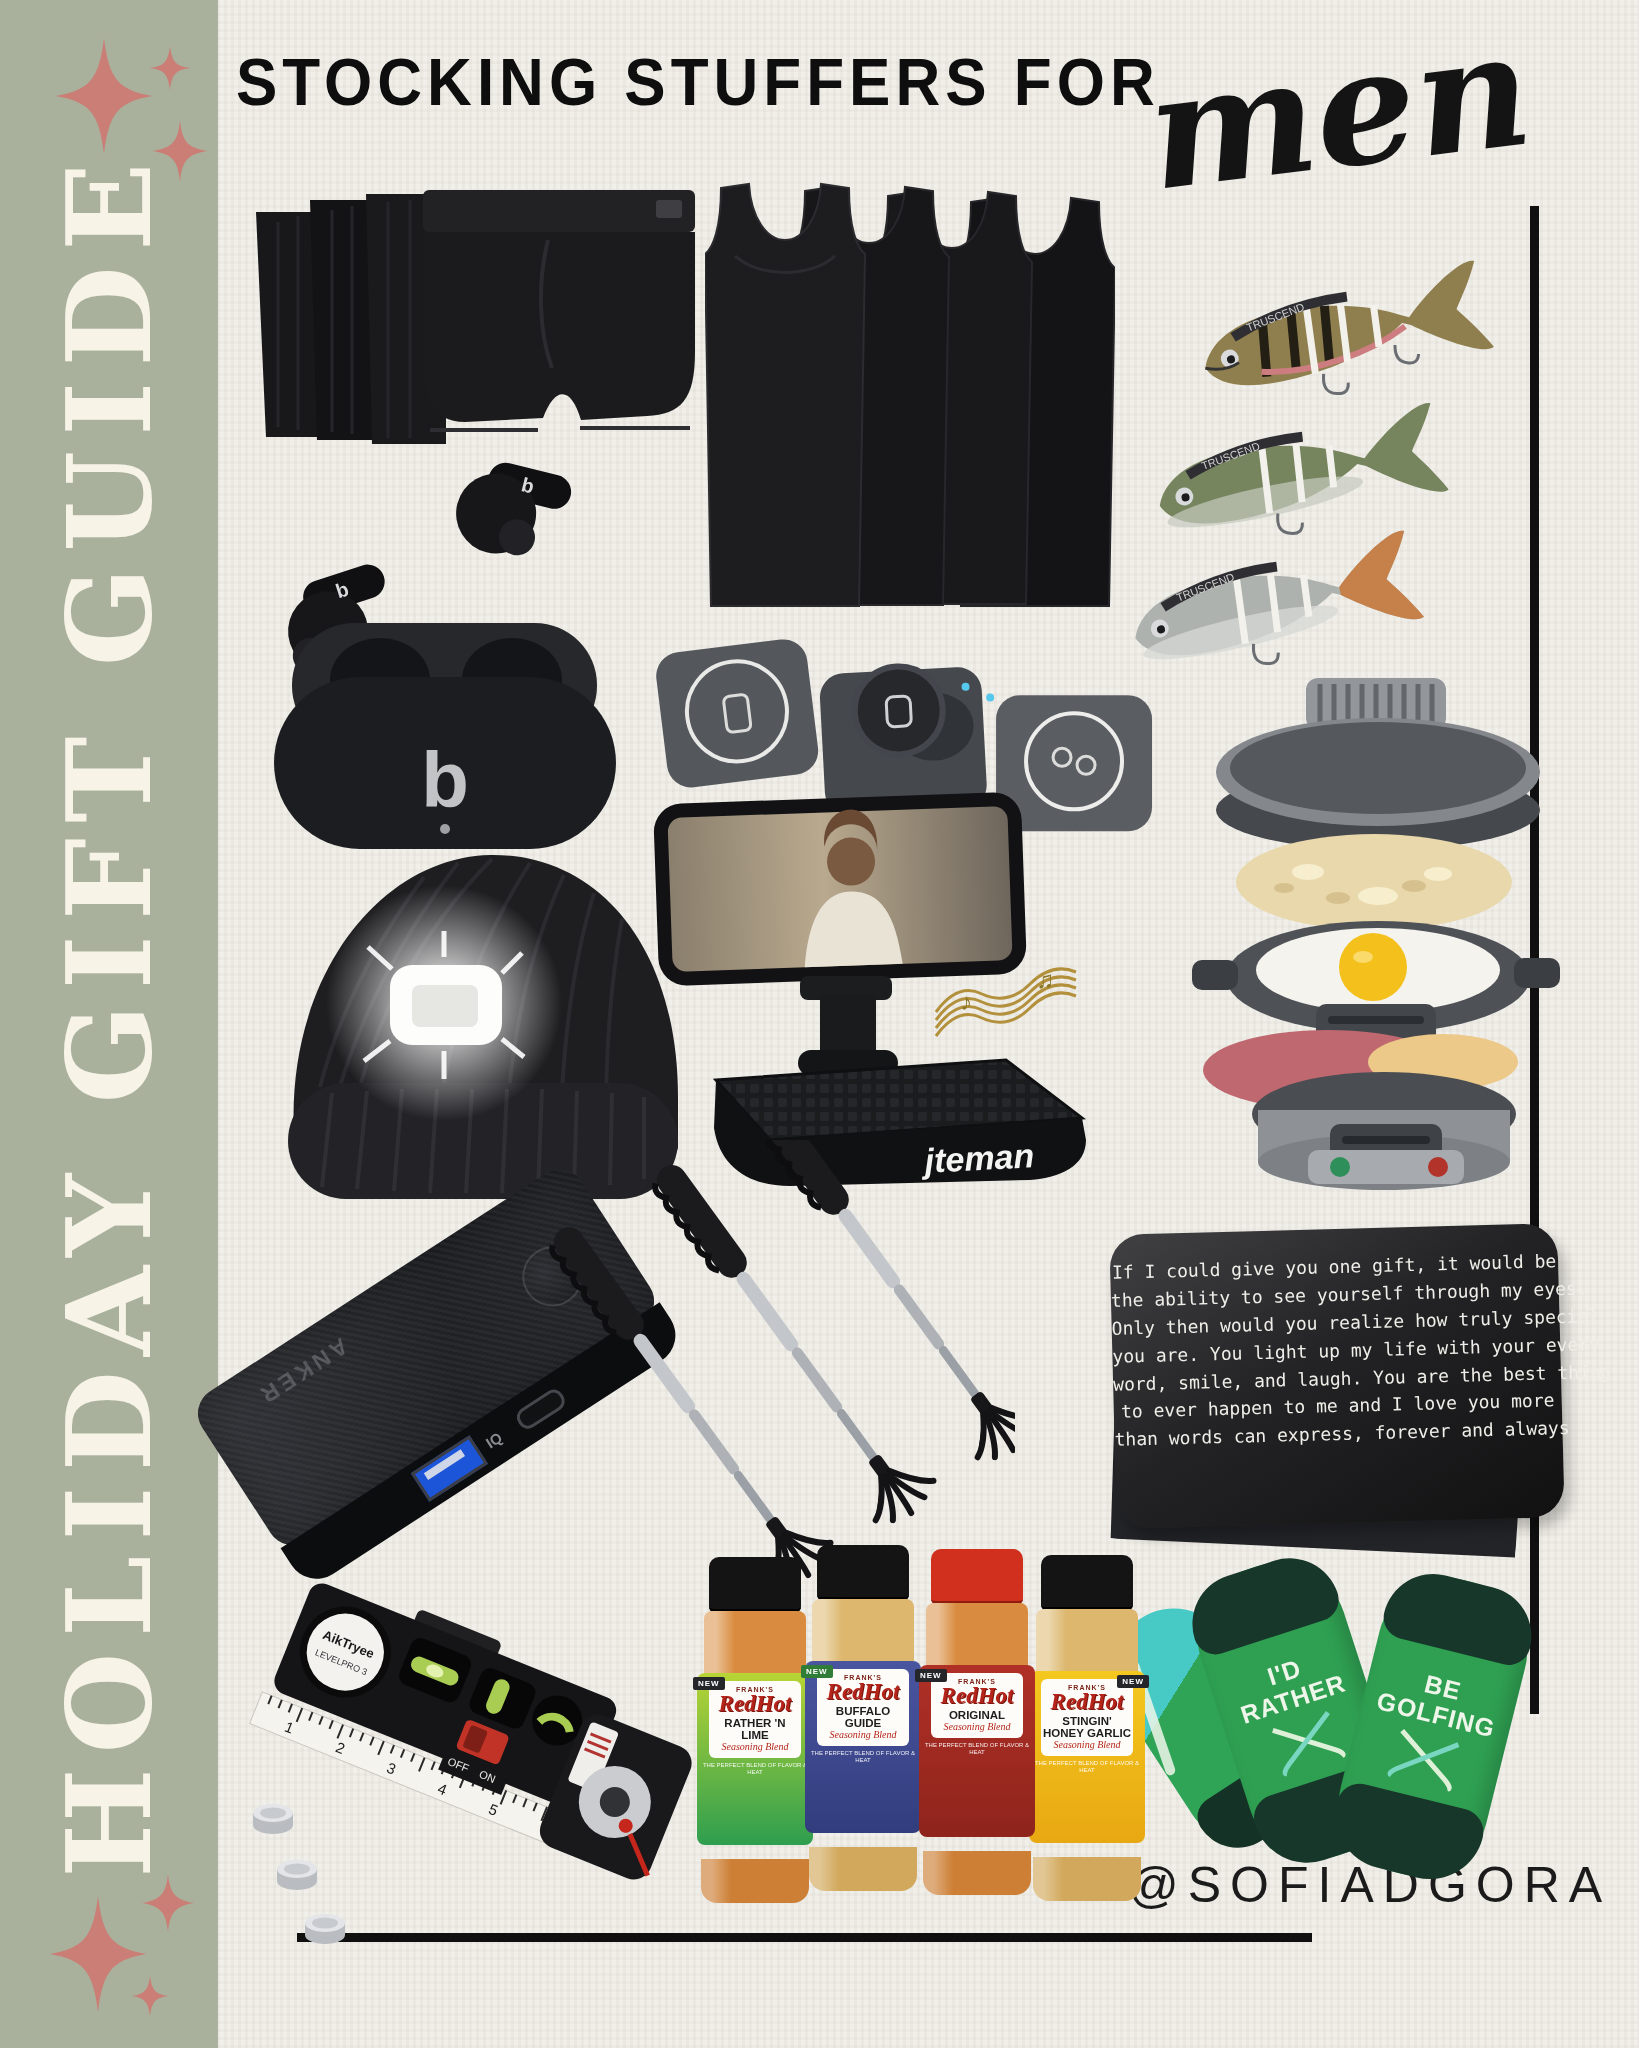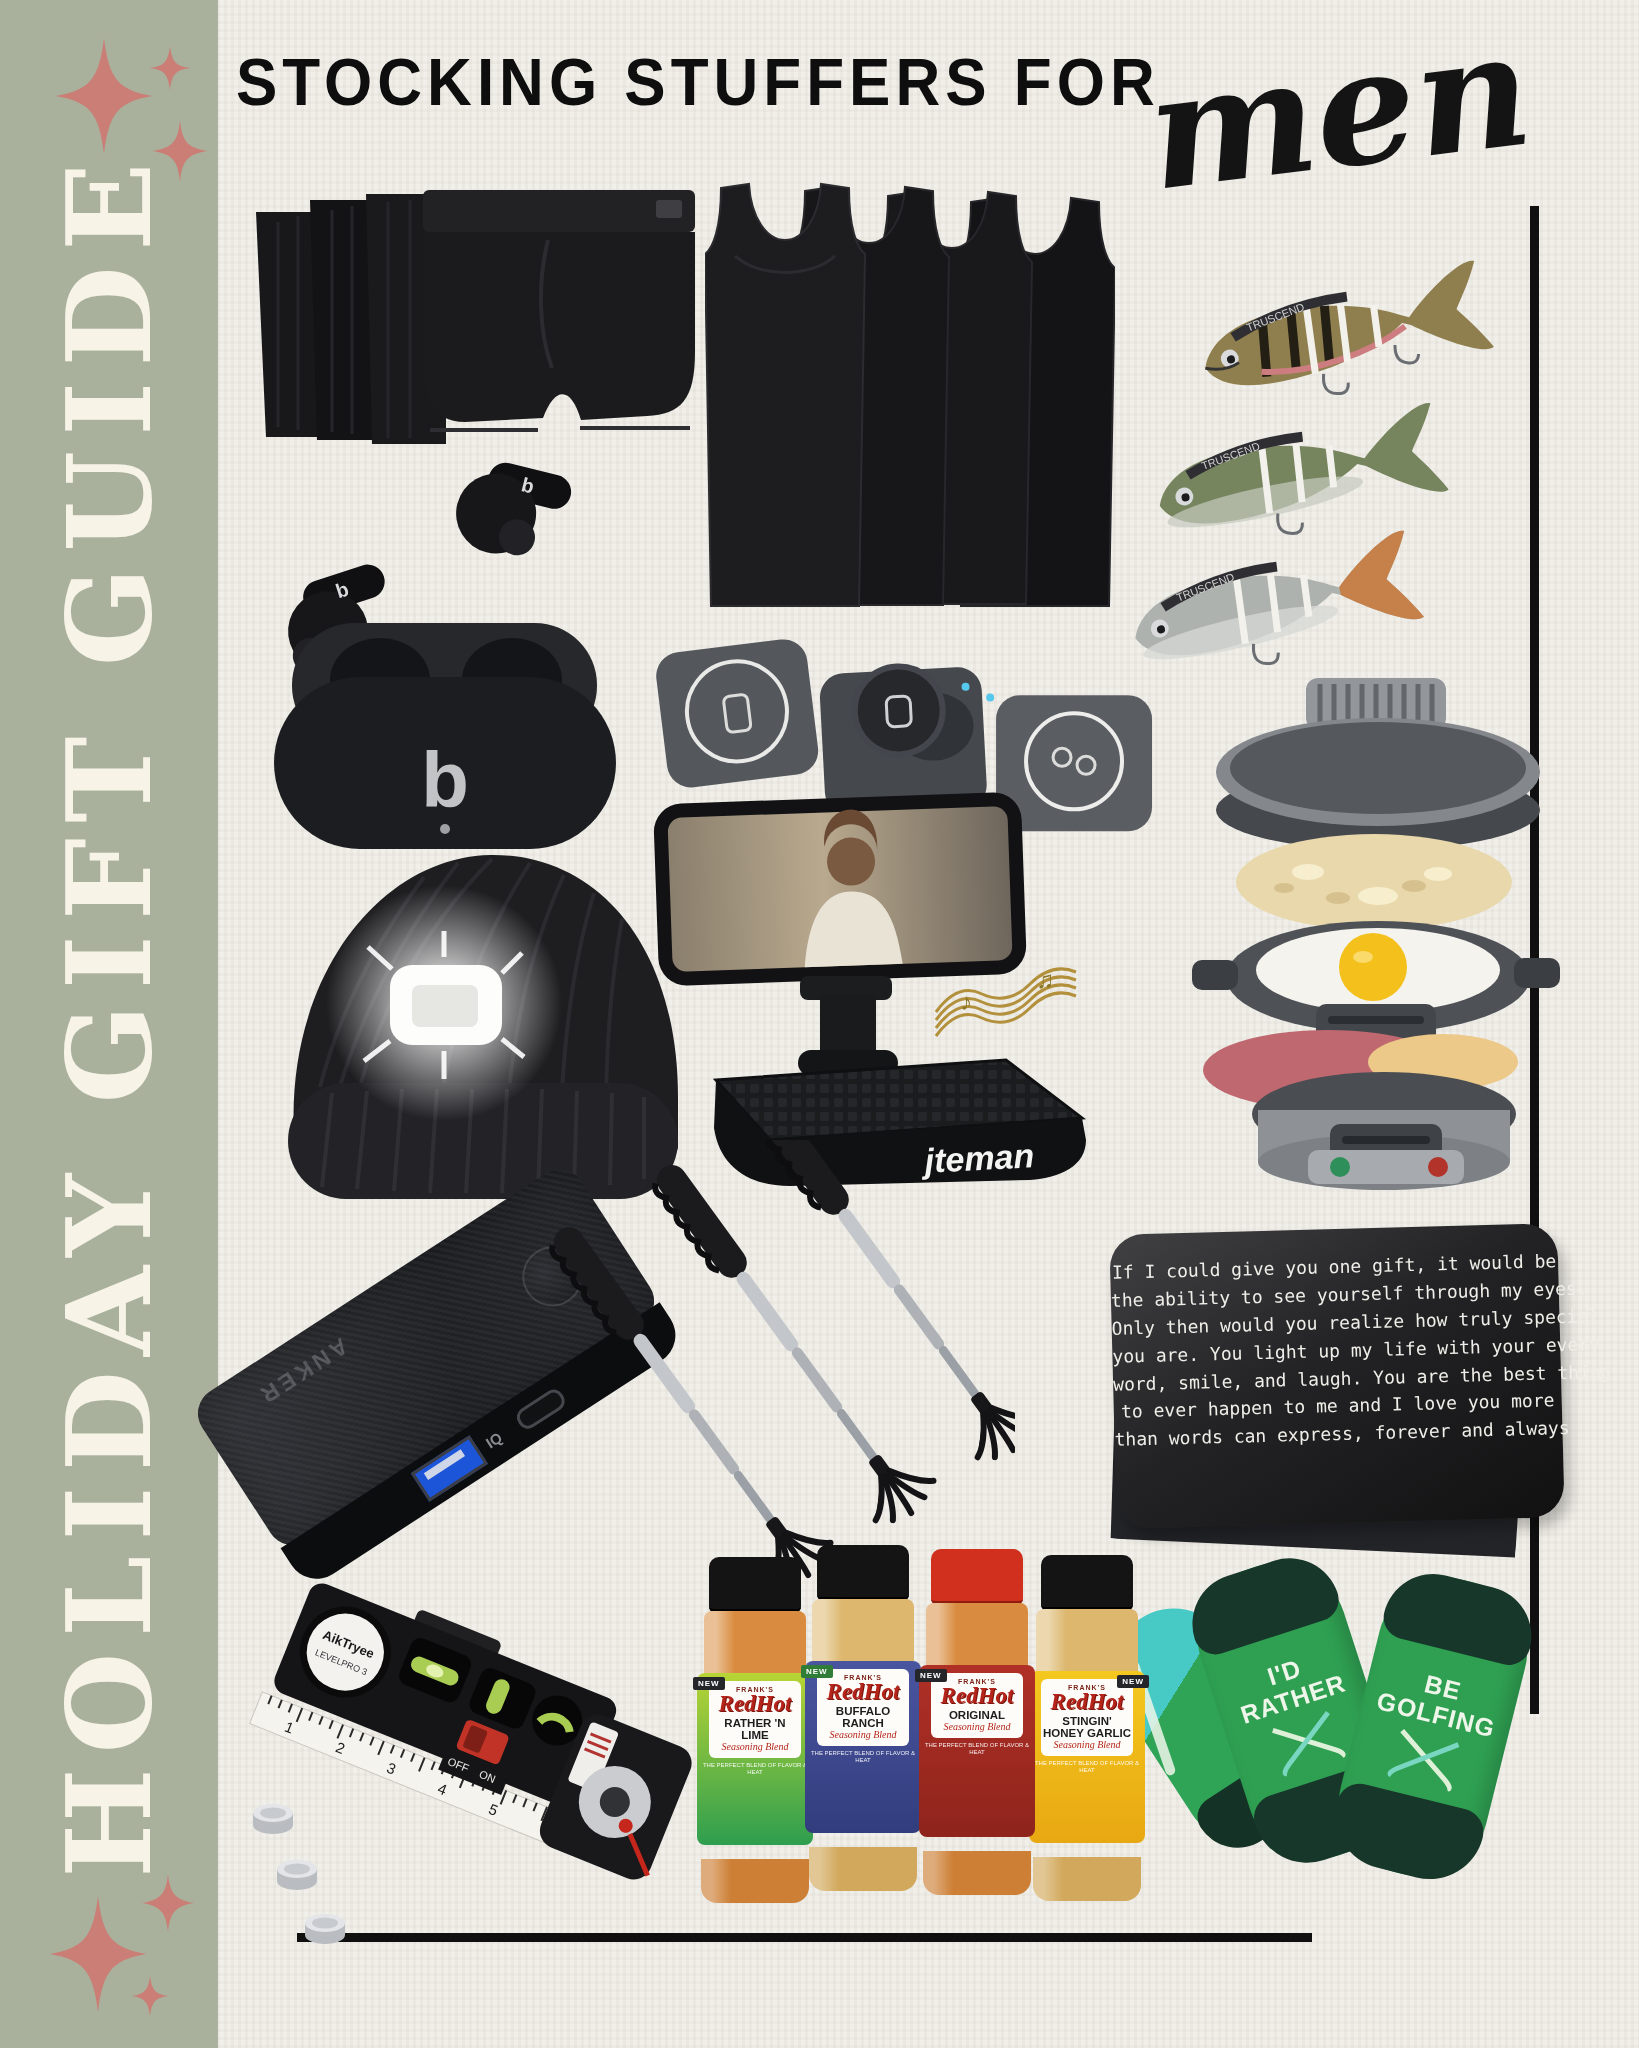--- a/index.html
+++ b/index.html
@@ -109,20 +109,21 @@
       <path fill="#ca7e76" d="M58,28 C63,70 73,80 106,86 C73,92 63,102 58,144 C53,102 43,92 10,86 C43,80 53,70 58,28 Z"></path>
       <path fill="#ca7e76" d="M128,6 C130,26 136,32 154,35 C136,38 130,44 128,64 C126,44 120,38 102,35 C120,32 126,26 128,6 Z"></path>
       <path fill="#ca7e76" d="M110,108 C112,122 115,126 128,128 C115,130 112,134 110,148 C108,134 105,130 92,128 C105,126 108,122 110,108 Z"></path>
     </svg>
   </div>
 
   <div class="header-title">STOCKING STUFFERS FOR</div>
   <div class="script-word">men</div>
   <div class="vrule"></div>
   <div class="hrule"></div>
+  <div class="handle">@SOFIADGORA</div>
 
   <div class="product" style="left:248px;top:182px;">
     <svg width="455" height="280" viewBox="0 0 455 280">
       <path d="M8,30 h70 v225 h-60 z" fill="#18181a"></path>
       <path d="M62,18 h75 v240 h-68 z" fill="#131315"></path>
       <path d="M118,12 h80 v250 h-74 z" fill="#1a1a1c"></path>
       <g stroke="#26262a" stroke-width="3">
           <path d="M30,40 v205 M50,34 v214 M84,28 v222 M104,24 v228 M140,20 v236 M162,18 v238"></path>
         </g>
       <rect x="175" y="8" width="272" height="42" rx="6" fill="#222225"></rect>
@@ -533,21 +534,21 @@
       <div class="jar-bottom"></div>
     </div>
     <div class="bottle" style="left:108px;top:0;z-index:2;">
       <div class="cap"></div>
       <div class="jar-top tan"></div>
       <div class="label blue">
         <div class="new-badge greenb">NEW</div>
         <div class="panel">
           <div class="franks">FRANK'S</div>
           <div class="redhot">RedHot</div>
-          <div class="flavor">BUFFALO RANCH</div>
+          <div class="flavor">BUFFALO GUIDE</div>
           <div class="blend">Seasoning Blend</div>
         </div>
         <div class="tagline">THE PERFECT BLEND OF FLAVOR &amp; HEAT</div>
       </div>
       <div class="jar-bottom tan"></div>
     </div>
     <div class="bottle" style="left:222px;top:4px;z-index:3;">
       <div class="cap red"></div>
       <div class="jar-top"></div>
       <div class="label redl">

